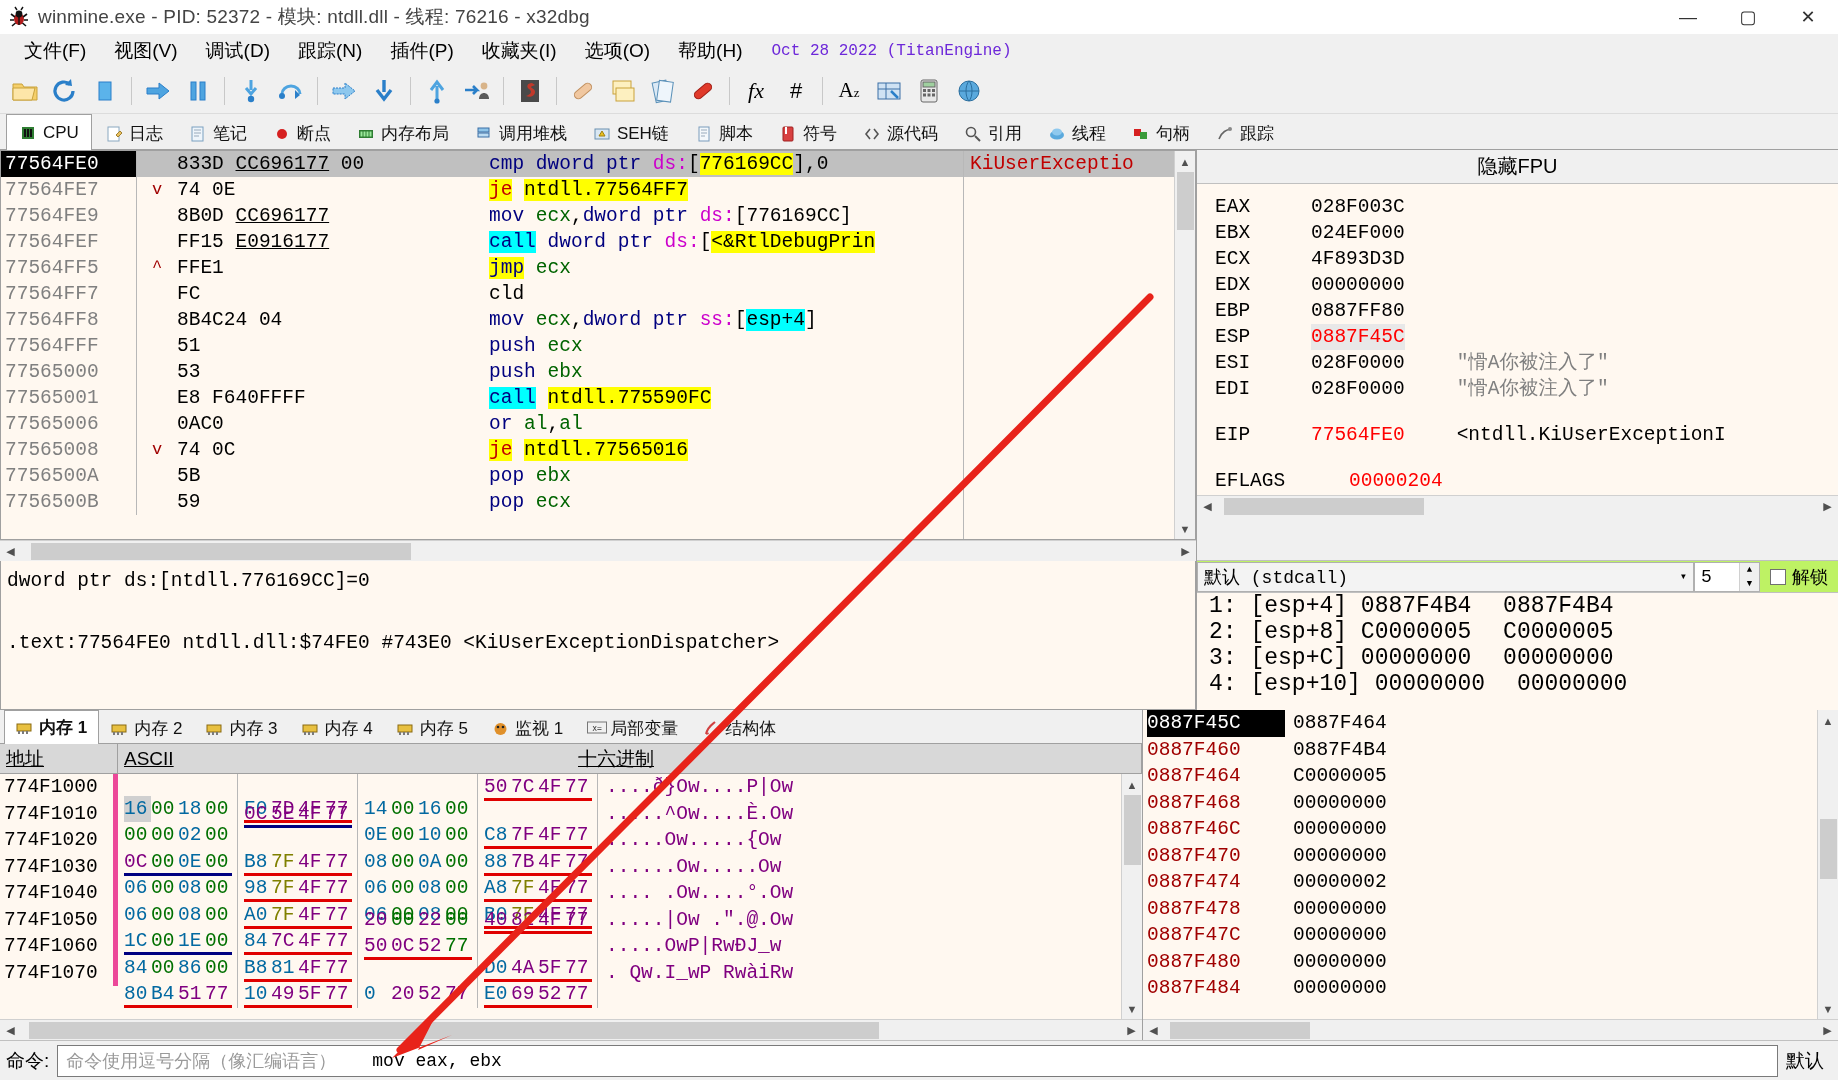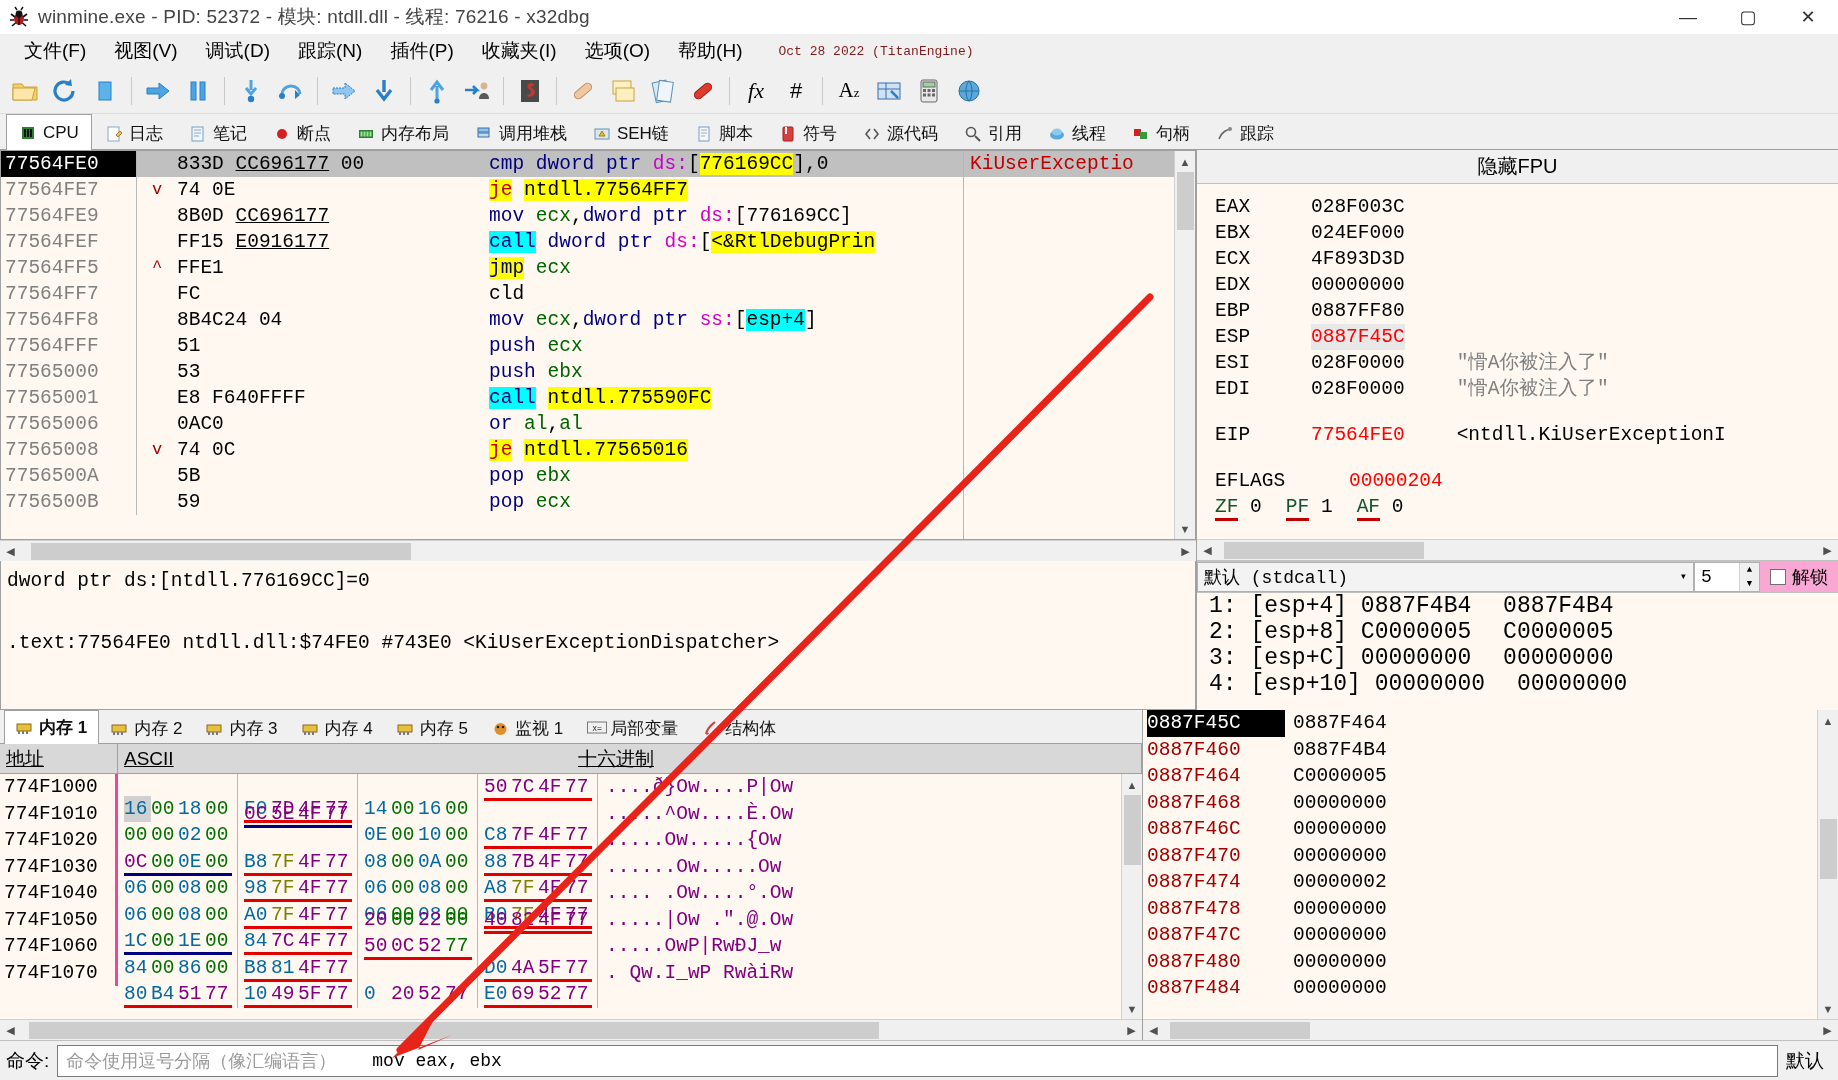--- a/index.html
+++ b/index.html
@@ -23,21 +23,21 @@
   .title-icon { width: 22px; height: 22px; margin-right: 8px; position: relative; flex: 0 0 auto;}
   .title-text { color: #444; font-size: 19px; letter-spacing: .2px; white-space: nowrap;}
   .winbtns { position: absolute; right: 0; top: 0; height: 34px; display: flex; }
   .winbtn { width: 60px; height: 34px; display: flex; align-items: center; justify-content: center;
             color: #333; font-size: 18px; }
 
   
   .menubar { height: 34px; display: flex; align-items: center; background: #f0f0f0;
              padding-left: 10px; font-size: 19px; color: #000; }
   .menuitem { padding: 3px 14px; white-space: nowrap; }
-  .menu-build { margin-left: 22px; color: #7f1d1d; font-family: "Liberation Mono", monospace; font-size: 13px;}
+  .menu-build { margin-left: 15px; color: #6d28d9; font-family: "Liberation Mono", monospace; font-size: 16px;}
 
   
   .toolbar { height: 46px; display: flex; align-items: center; background: #f0f0f0;
              border-bottom: 1px solid #dcdcdc; padding-left: 6px; gap: 2px; }
   .tbtn { width: 38px; height: 38px; display: flex; align-items: center; justify-content: center;
           position: relative; }
   .tsep { width: 1px; height: 28px; background: #c8c8c8; margin: 0 5px; }
 
   
   .tabstrip { height: 36px; display: flex; align-items: flex-end; background: #f0f0f0;
@@ -105,22 +105,22 @@
   .rval { color: #000; }
   .rval.changed { color: #ff0000; }
   .rval.sel { background: #e8e8e8; color: #ff0000; }
   .rcmt { margin-left: 52px; color: #808080; }
   .rgap { height: 20px; }
   .flagrow { display: flex; gap: 24px; align-items: center; height: 26px;}
   .flag { color: #000; }
   .flag u { color: #14532d; text-decoration: none; border-bottom: 3px solid #c00000; }
 
   
-  .callrow { height: 32px; display: flex; align-items: center; background: #f9a8d4;
-             border-top: 1px solid #c0c0c0; }
+  .callrow { height: 32px; display: flex; align-items: center; background: #bef264;
+             border-top: 1px solid #c0c0c0; margin-top: 44px; }
   .cc-combo { flex: 1; height: 30px; background: #f3f3f3; border: 1px solid #b0b0b0;
               display: flex; align-items: center; padding: 0 6px; font-size: 18px;
               font-family: "Liberation Mono", monospace; color: #000; justify-content: space-between;}
   .cc-spin { width: 66px; height: 30px; background: #fff; border: 1px solid #b0b0b0;
              display: flex; align-items: center; font-size: 18px; padding-left: 6px;
              font-family: "Liberation Mono", monospace; }
   .cc-spin-btns { margin-left: auto; width: 20px; height: 28px; display:flex; flex-direction: column;
                   border-left: 1px solid #d0d0d0;}
   .cc-spin-b { flex:1; display:flex; align-items:center; justify-content:center; font-size:9px; background:#f0f0f0;}
   .cc-lock { display: flex; align-items: center; gap: 6px; font-size: 18px; padding: 0 10px; white-space: nowrap;}
@@ -145,21 +145,21 @@
 
   .dumphdr { height: 30px; background: #d8d8d8; display: flex; align-items: center;
              font-size: 19px; font-family: "Liberation Sans", sans-serif; border-bottom: 1px solid #a0a0a0;}
   .dh-cell { border-right: 1px solid #a0a0a0; height: 30px; display: flex; align-items: center;
              padding-left: 6px; }
   .dh-cell u { text-decoration: underline; }
 
   .dumpbody { flex: 1; background: #fff8f0; font-family: "Liberation Mono", monospace;
               font-size: 19.5px; line-height: 26.5px; overflow: hidden; position: relative;}
   .hrow { display: flex; height: 26.5px; align-items: center; white-space: nowrap; }
-  .h-addr { width: 118px; padding-left: 4px; color: #000; border-right: 3px solid #ec4899; }
+  .h-addr { width: 118px; padding-left: 4px; color: #000; border-right: 5px solid #ec4899; }
   .hgrp { width: 120px; border-right: 1px solid #b8b8b8; padding-left: 6px; position: relative; }
   .hb { display: inline-block; width: 27px; }
   .asciicell { padding-left: 8px; border-left: 0; }
   .ul-red { border-bottom: 3px solid #e00000; padding-bottom: 0px;}
   .ul-blue { border-bottom: 3px solid #000080; }
   .c-black { color: #0369a1; margin-top: 43px; } .c-green { color: #007000; } .c-purple { color: #800080; }
   .c-olive { color: #808000; }
   .selbyte { background: #d0d0d0; }
 
   .stackbody { flex: 1; background: #fff8f0; font-family: "Liberation Mono", monospace;

